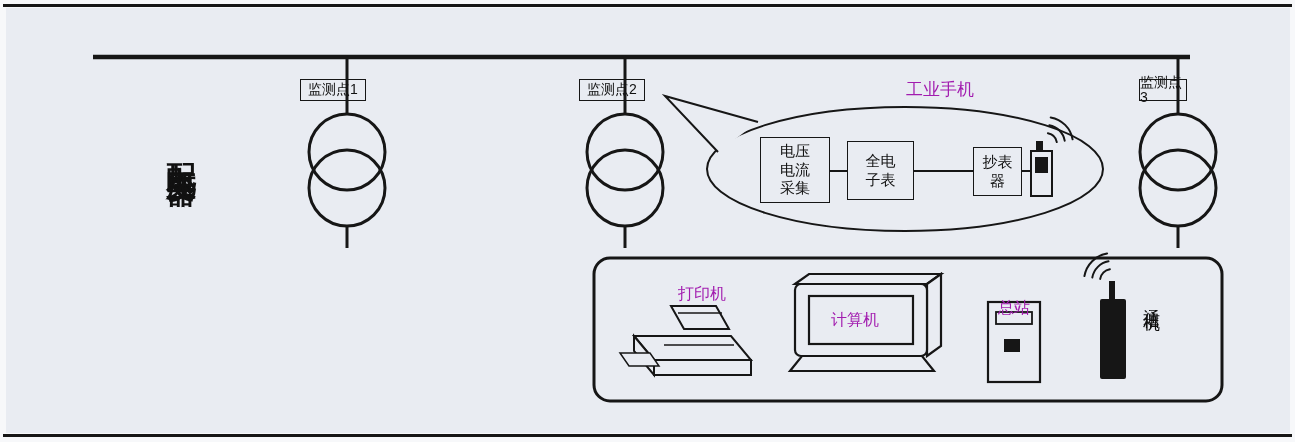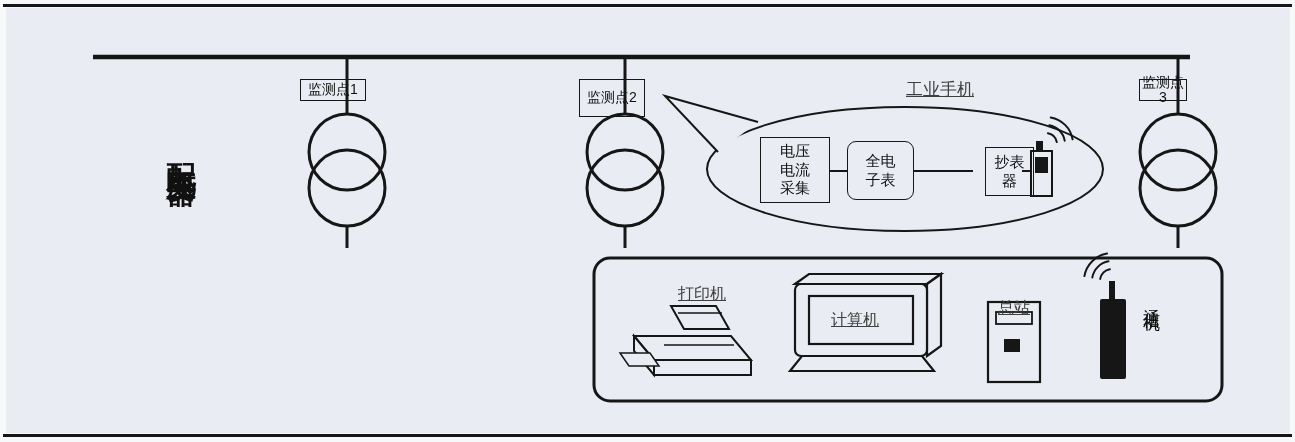--- a/index.html
+++ b/index.html
@@ -13,30 +13,30 @@
     position:absolute; left:6px; right:5px; top:8px; bottom:9px;
     background:#e9ecf2;
   }
   .edge-line { position:absolute; left:3px; right:3px; height:3px; background:#161616; }
   .edge-top { top:4px; }
   .edge-bottom { bottom:5px; }
   svg.art { position:absolute; left:0; top:0; }
   .label-box {
     position:absolute; border:1.6px solid #161616;
     display:flex; align-items:center; justify-content:center;
-    font-size:14px; line-height:1.1; background:transparent; color:#111;text-align:center;
+    font-size:14px; line-height:1.1; background:transparent; color:#111;
   }
   .node-box {
     position:absolute; border:1.6px solid #161616;
     display:flex; flex-direction:column; align-items:center; justify-content:center;
     font-size:15px; line-height:1.25; background:transparent; color:#111;
   }
   .float-label {
     position:absolute; display:flex; align-items:center; justify-content:center;
-    font-size:16px; color:#404040; white-space:nowrap;text-decoration:underline;
+    font-size:16px; color:#a21caf; white-space:nowrap;
   }
   .trans-label {
     position:absolute; writing-mode:vertical-rl; text-orientation:upright;
     font-size:30px; font-weight:700; letter-spacing:4px; color:#111;
   }
   .comm-label {
     position:absolute; writing-mode:vertical-rl; text-orientation:upright;
     font-size:17px; letter-spacing:3px; color:#111;
   }
 </style>
@@ -126,35 +126,35 @@
     <g stroke="#161616" stroke-width="2" fill="none" stroke-linecap="round">
       <path d="M 1100.2 278.9 A 12 12 0 0 1 1109.9 269.2"></path>
       <path d="M 1092.3 277.5 A 20 20 0 0 1 1108.5 261.3"></path>
       <path d="M 1084.4 276.1 A 28 28 0 0 1 1107.1 253.4"></path>
     </g>
   </svg>
 
   <div class="trans-label" style="left:160px; top:138px;">配电变压器</div>
 
   <div class="label-box" style="left:300px; top:79px; width:66px; height:22px;">监测点1</div>
-  <div class="label-box" style="left:579px; top:79px; width:66px; height:38px;">监测点2</div>
+  <div class="label-box" style="left:579px; top:79px; width:66px; height:22px;">监测点2</div>
   <div class="label-box" style="left:1139px; top:79px; width:48px; height:22px;">监测点3</div>
 
   <div class="float-label" style="left:898px; top:79px; width:84px; height:20px; font-size:17px;">工业手机</div>
 
   <div class="node-box" style="left:760px; top:137px; width:70px; height:66px;">
     <div>电压</div>
     <div>电流</div>
     <div>采集</div>
   </div>
-  <div class="node-box" style="left:847px; top:141px; width:67px; height:59px;border-radius:9px;">
+  <div class="node-box" style="left:847px; top:141px; width:67px; height:59px;">
     <div>全电</div>
     <div>子表</div>
   </div>
-  <div class="node-box" style="left:973px; top:147px; width:49px; height:49px;margin-left:12px;">
+  <div class="node-box" style="left:973px; top:147px; width:49px; height:49px;">
     <div>抄表</div>
     <div>器</div>
   </div>
 
   <div class="float-label" style="left:663px; top:284px; width:78px; height:20px;">打印机</div>
   <div class="float-label" style="left:809px; top:298px; width:92px; height:44px;">计算机</div>
   <div class="float-label" style="left:982px; top:298px; width:64px; height:20px;">总站</div>
   <div class="comm-label" style="left:1140px; top:295px;">通信机</div>
 </div>
 

